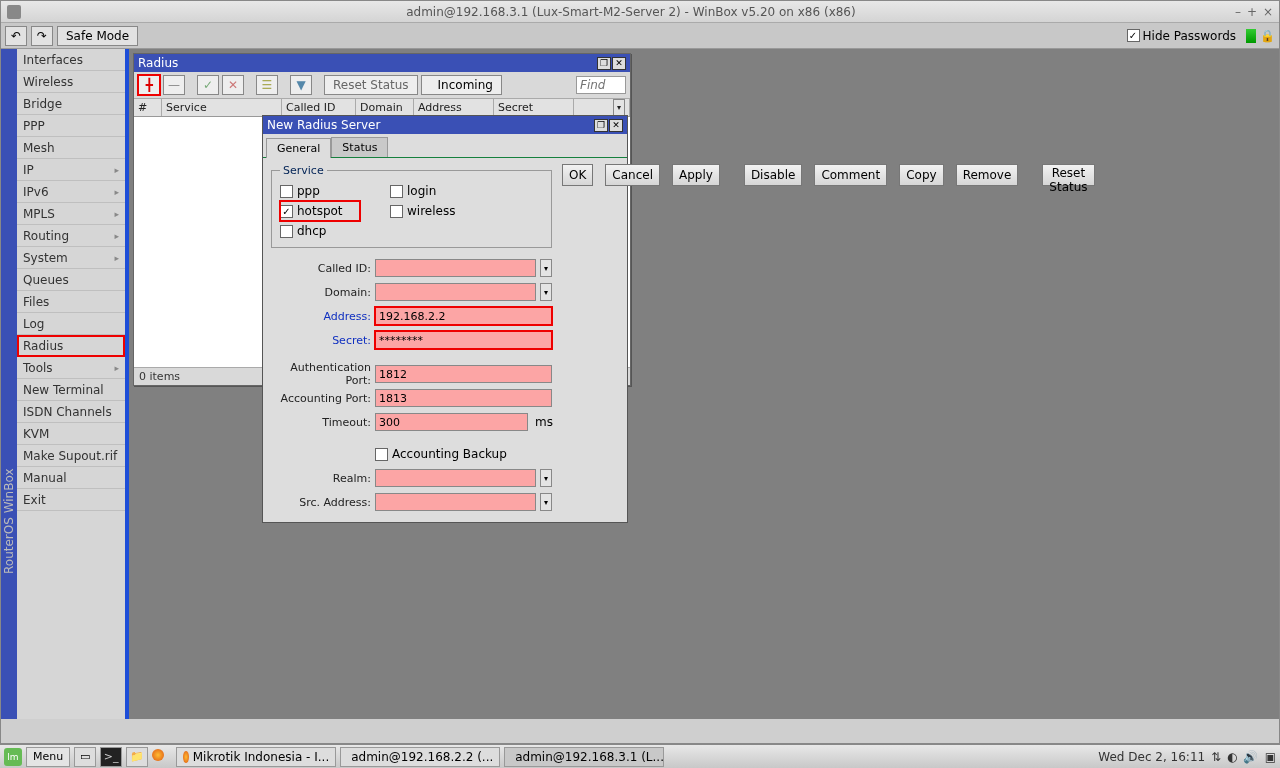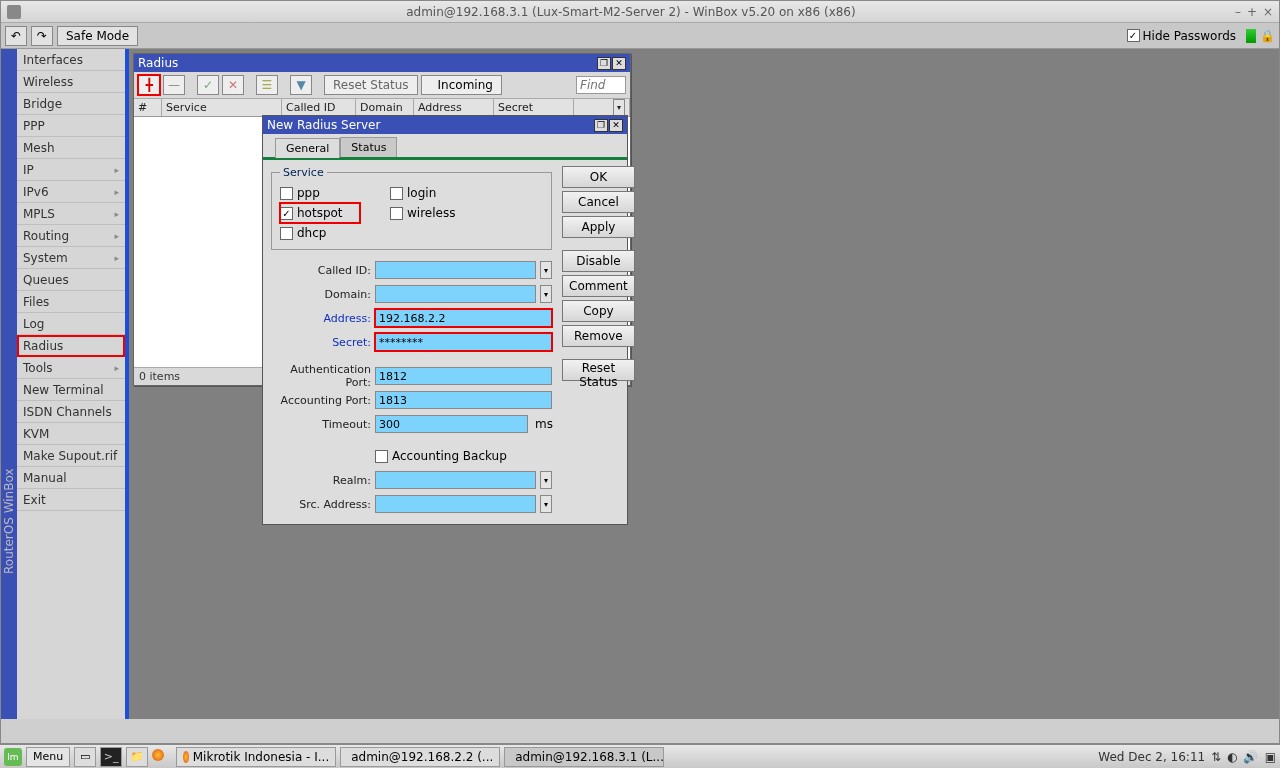--- a/index.html
+++ b/index.html
@@ -29,35 +29,35 @@
   .sq { width:22px; height:20px; border:1px solid #888; background:#eee; display:flex; align-items:center; justify-content:center; cursor:pointer; }
   .sq.red { color:#d00; font-weight:bold; outline:2px solid #e00; outline-offset:-1px; }
   .txtbtn { height:20px; border:1px solid #888; background:#eee; padding:0 8px; display:flex;align-items:center; cursor:pointer; color:#666; }
   .findbox { width:50px; height:18px; border:1px solid #999; background:#fff; font-style:italic; color:#999; padding:0 3px; }
   .colhdr { display:flex; background:#e2e2e2; border-bottom:1px solid #999; height:18px; }
   .colhdr div { border-right:1px solid #aaa; padding:0 4px; display:flex;align-items:center; font-size:11px; color:#222; }
   .listbody { background:#fff; height:250px; }
   .status { border-top:1px solid #aaa; padding:2px 5px; font-size:11px; color:#333; }
   
   .dialog { position:absolute; background:#ddd; border:1px solid #555; }
-  .tabs { display:flex; background:#ddd; padding-top:3px; padding-left:12px; border-bottom:3px solid #15803d;align-items:flex-end; }
+  .tabs { display:flex; background:#ddd; padding-top:3px; padding-left:3px; border-bottom:1px solid #15803d;align-items:flex-end; }
   .tab { padding:3px 10px; border:1px solid #999; border-bottom:none; background:#c9c9c9; margin-right:0; font-size:11px; cursor:pointer; }
   .tab.active { background:#ddd; position:relative; top:1px; }
   .dlg-body { display:flex; padding:6px 8px 8px 8px; gap:10px; }
   .dlg-left { flex:1; }
-  .dlg-right { width:80px; display:flex; flex-direction:column; gap:3px; }
+  .dlg-right { width:80px; display:flex; flex-direction:row; gap:12px; }
   .dlg-right button { height:22px; border:1px solid #777; background:linear-gradient(#f2f2f2,#d6d6d6); cursor:pointer; }
   fieldset { border:1px solid #999; margin:0 0 8px 0; padding:4px 8px 6px 8px; }
   legend { color:#025; font-size:11px; padding:0 3px; }
   .chkrow { display:flex; align-items:center; gap:4px; height:20px; }
   .chkrow.hot { outline:2px solid #e00; outline-offset:-1px; width:80px; }
   .fldrow { display:flex; align-items:center; height:24px; gap:4px; }
   .fldlbl { width:100px; text-align:right; color:#222; font-size:11px; }
   .fldlbl.blue { color:#1030c0; }
-  .fldinp { flex:1; height:18px; border:1px solid #888; background:#7dd3fc; padding:8px 3px; font-size:11px; }
+  .fldinp { flex:1; height:18px; border:1px solid #888; background:#fca5a5; padding:8px 3px; font-size:11px; }
   .fldinp.hl { outline:2px solid #e00; outline-offset:-1px; }
   .drop { width:12px; height:18px; border:1px solid #888; background:#e4e4e4; display:flex;align-items:center;justify-content:center; font-size:8px; cursor:pointer; }
   .dlg-status { border-top:1px solid #999; padding:3px 6px; font-size:11px; }
   
   .redline { position:absolute; background:#e00; }
   .checkbox-vis { width:13px;height:13px;border:1px solid #666;background:#fff;display:inline-flex;align-items:center;justify-content:center;font-size:10px; }
   .taskbar { position:absolute; left:0; right:0; bottom:0; height:24px; background:linear-gradient(#e8e8e8,#c8c8c8); border-top:1px solid #888; display:flex; align-items:center; padding:0 4px; gap:4px; }
   .task { height:20px; border:1px solid #999; background:#ddd; padding:0 6px; display:flex;align-items:center; gap:4px; font-size:11px; max-width:160px; overflow:hidden; white-space:nowrap; text-overflow:ellipsis; cursor:pointer; }
   .tray { margin-left:auto; display:flex; align-items:center; gap:6px; color:#333; font-size:11px; }
   .orb { width:12px;height:12px;border-radius:50%; }

